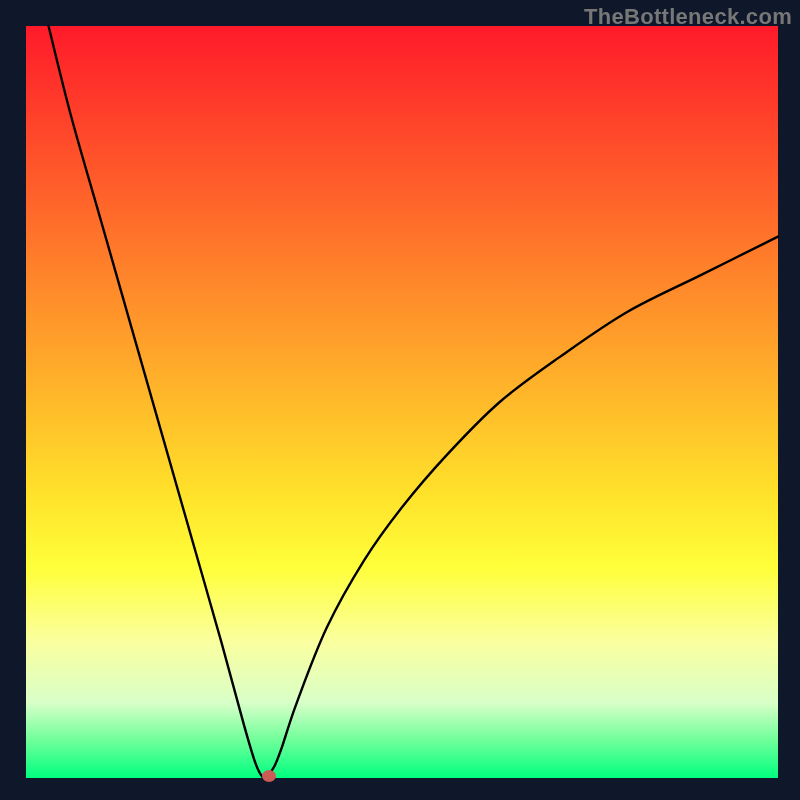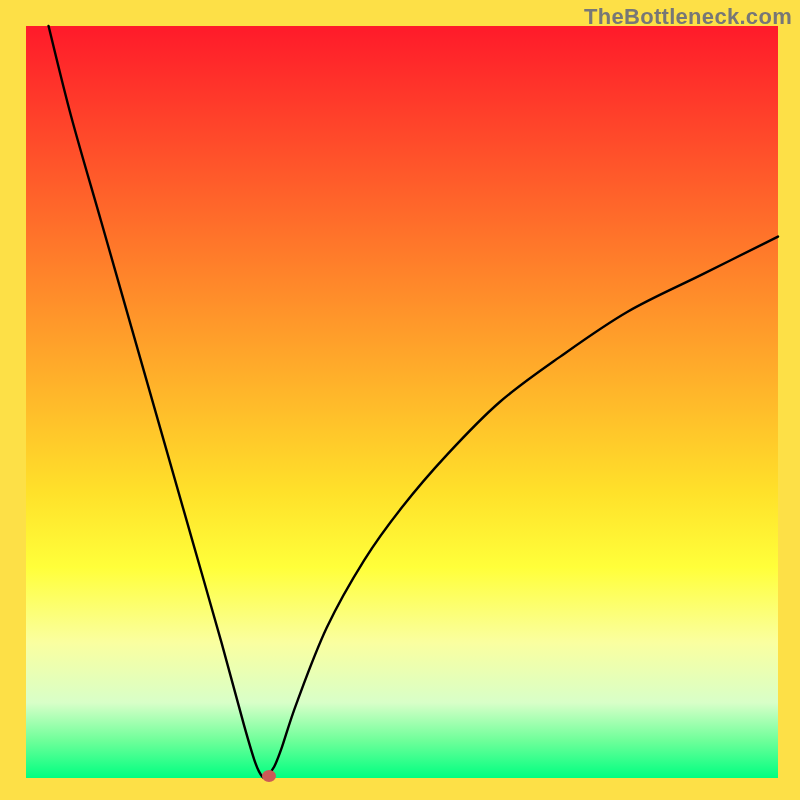--- a/index.html
+++ b/index.html
@@ -8,21 +8,21 @@
     width: 800px;
     height: 800px;
     background: #000;
     font-family: Arial, Helvetica, sans-serif;
     overflow: hidden;
   }
   .frame {
     position: relative;
     width: 800px;
     height: 800px;
-    background: #fde047;
+    background: #0f172a;
   }
   .watermark {
     position: absolute;
     top: 4px;
     right: 8px;
     color: #777;
     font-size: 22px;
     font-weight: 600;
     letter-spacing: 0.3px;
     z-index: 5;

